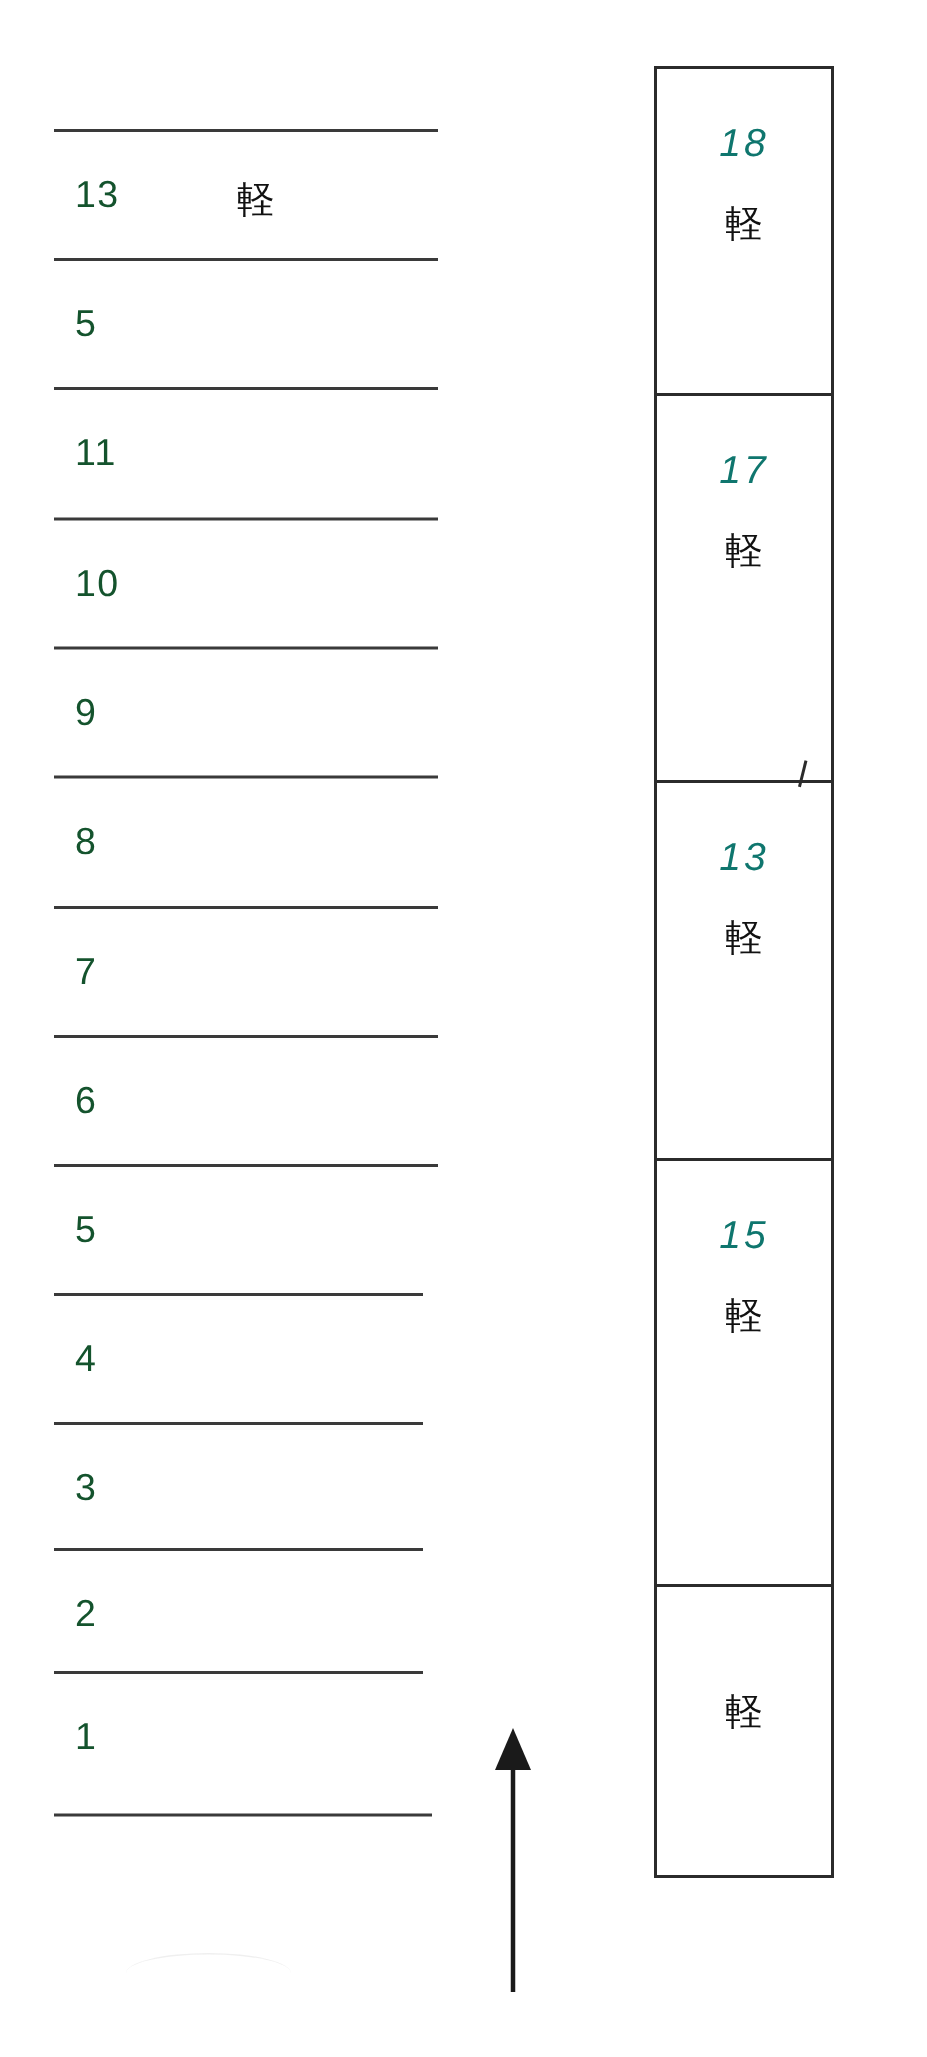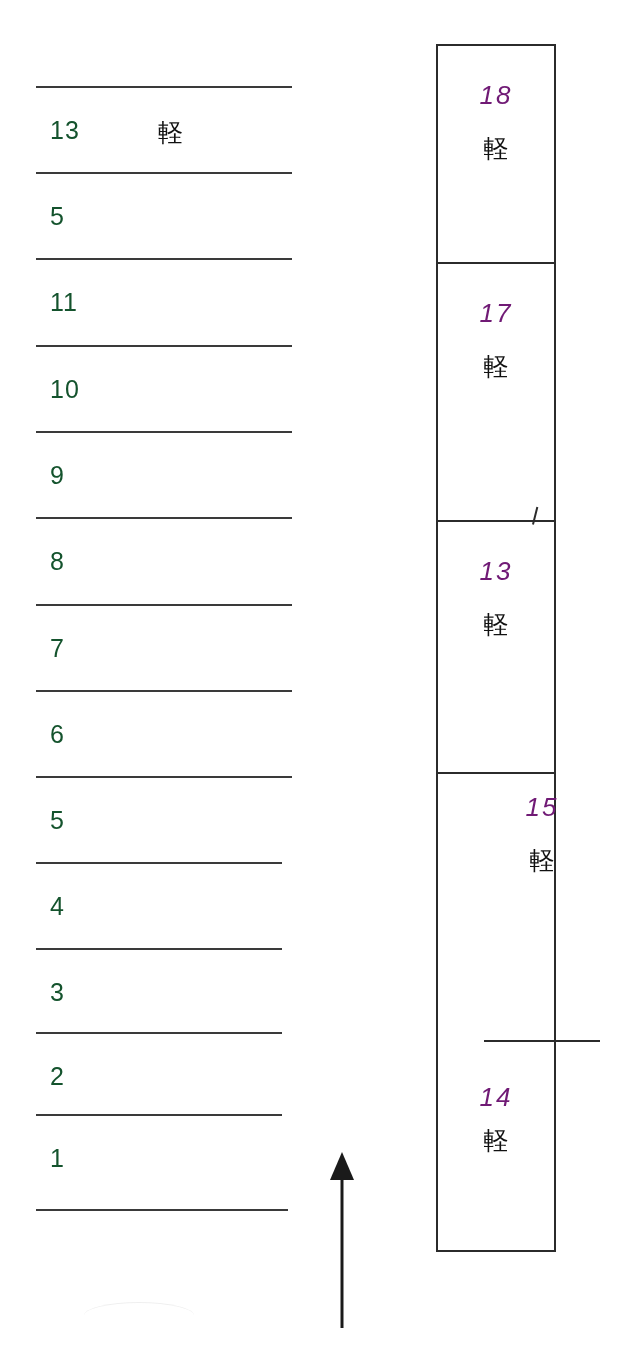--- a/index.html
+++ b/index.html
@@ -93,21 +93,21 @@
   }
   .stack-cell:last-child { border-bottom: none; }
   .cell-num {
     position: absolute;
     left: 0;
     right: 0;
     top: 34px;
     font-size: 26px;
     font-style: italic;
     letter-spacing: 2px;
-    color: #701a75;
+    color: #0f766e;
   }
   .cell-kanji {
     position: absolute;
     left: 0;
     right: 0;
     top: 86px;
     font-size: 25px;
     color: #111;
   }
   
@@ -237,25 +237,24 @@
     <span class="cell-num">17</span>
     <span class="cell-kanji">軽</span>
   </div>
 
   <div class="stack-cell" style="top:476px; height:252px;">
     <div id="tick-mark"></div>
     <span class="cell-num">13</span>
     <span class="cell-kanji">軽</span>
   </div>
 
-  <div class="stack-cell" style="top:712px; height:284px;margin-left:46px;">
+  <div class="stack-cell" style="top:728px; height:284px;">
     <span class="cell-num">15</span>
     <span class="cell-kanji">軽</span>
   </div>
 
   <div class="stack-cell" style="top:980px; height:224px;">
-    <span class="cell-num" style="top:56px;">14</span>
     <span class="cell-kanji" style="top:98px;">軽</span>
   </div>
 
 </div>
 
 <div id="scan-smudge"></div>
 
 </body></html>

